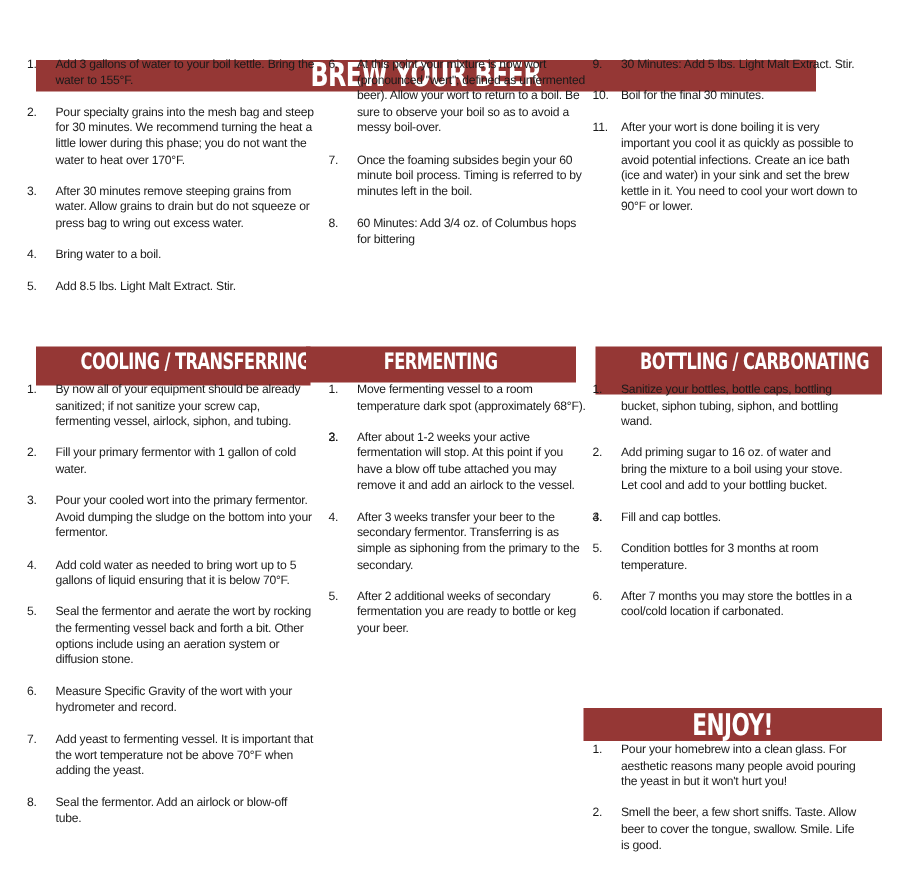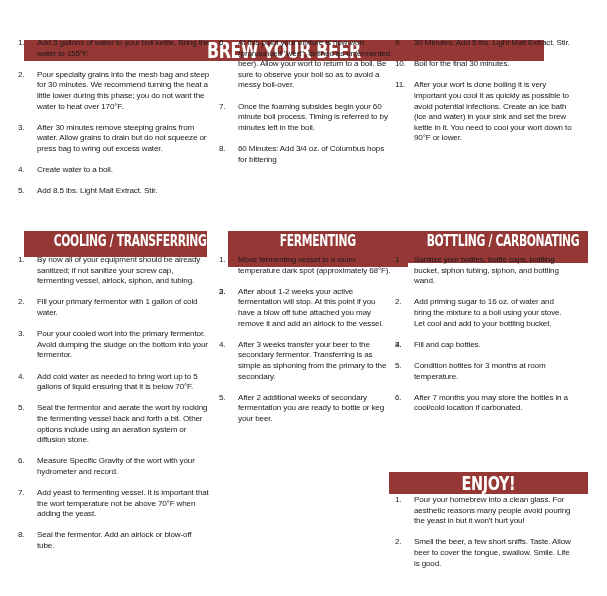--- a/index.html
+++ b/index.html
@@ -20,21 +20,21 @@
 
 <div class="banner" style="left:24px; top:12px; width:520px; height:21px; font-size:22px; line-height:21px;margin-top:28px;">
   <span>BREW YOUR BEER</span>
 </div>
 
 <div class="col" style="left:10px; top:38px; width:200px;">
   <ol>
     <li><span class="num">1.</span><span class="txt">Add 3 gallons of water to your boil kettle. Bring the water to 155°F.</span></li>
     <li><span class="num">2.</span><span class="txt">Pour specialty grains into the mesh bag and steep for 30 minutes. We recommend turning the heat a little lower during this phase; you do not want the water to heat over 170°F.</span></li>
     <li><span class="num">3.</span><span class="txt">After 30 minutes remove steeping grains from water. Allow grains to drain but do not squeeze or press bag to wring out excess water.</span></li>
-    <li style="margin-top:4px"><span class="num">4.</span><span class="txt">Create water to a boil.</span></li>
+    <li style="margin-top:4px"><span class="num">4.</span><span class="txt">Bring water to a boil.</span></li>
     <li><span class="num">5.</span><span class="txt">Add 8.5 lbs. Light Malt Extract. Stir.</span></li>
   </ol>
 </div>
 
 <div class="col" style="left:211px; top:38px; width:183px;">
   <ol>
     <li><span class="num">6.</span><span class="txt">At this point your mixture is now wort (pronounced "wert"; defined as unfermented beer). Allow your wort to return to a boil. Be sure to observe your boil so as to avoid a messy boil-over.</span></li>
     <li><span class="num">7.</span><span class="txt">Once the foaming subsides begin your 60 minute boil process. Timing is referred to by minutes left in the boil.</span></li>
     <li><span class="num">8.</span><span class="txt">60 Minutes: Add 3/4 oz. of Columbus hops for bittering</span></li>
   </ol>
@@ -44,21 +44,21 @@
   <ol>
     <li><span class="num">9.</span><span class="txt">30 Minutes: Add 5 lbs. Light Malt Extract. Stir.</span></li>
     <li><span class="num">10.</span><span class="txt">Boil for the final 30 minutes.</span></li>
     <li><span class="num">11.</span><span class="txt">After your wort is done boiling it is very important you cool it as quickly as possible to avoid potential infections. Create an ice bath (ice and water) in your sink and set the brew kettle in it. You need to cool your wort down to 90°F or lower.</span></li>
   </ol>
 </div>
 
 <div class="banner" style="left:24px; top:231px; width:183px; height:26px; font-size:15px; line-height:20px;">
   <span>COOLING / TRANSFERRING</span>
 </div>
-<div class="banner" style="left:228px; top:231px; width:180px; height:36px; font-size:15px; line-height:20px;">
+<div class="banner" style="left:204px; top:231px; width:180px; height:24px; font-size:15px; line-height:20px;">
   <span>FERMENTING</span>
 </div>
 <div class="banner" style="left:397px; top:231px; width:191px; height:32px; font-size:15px; line-height:20px;">
   <span>BOTTLING / CARBONATING</span>
 </div>
 
 <div class="col" style="left:10px; top:255px; width:200px;">
   <ol>
     <li><span class="num">1.</span><span class="txt">By now all of your equipment should be already sanitized; if not sanitize your screw cap, fermenting vessel, airlock, siphon, and tubing.</span></li>
     <li><span class="num">2.</span><span class="txt">Fill your primary fermentor with 1 gallon of cold water.</span></li>

